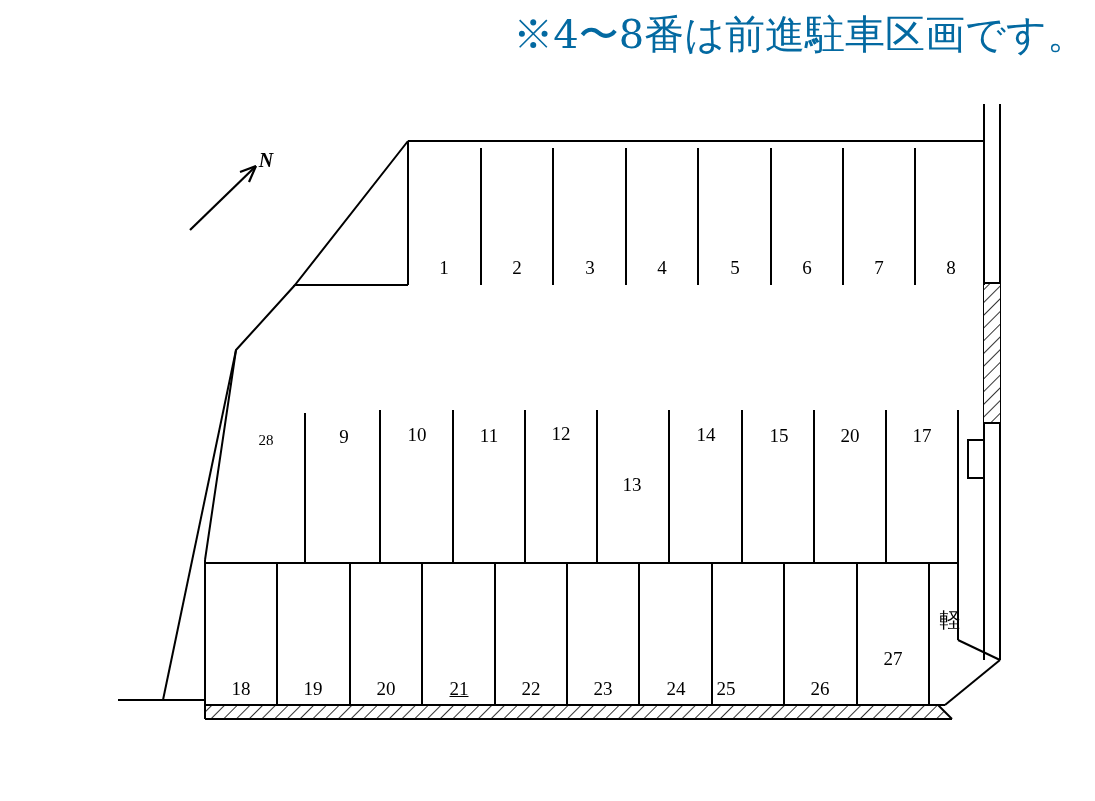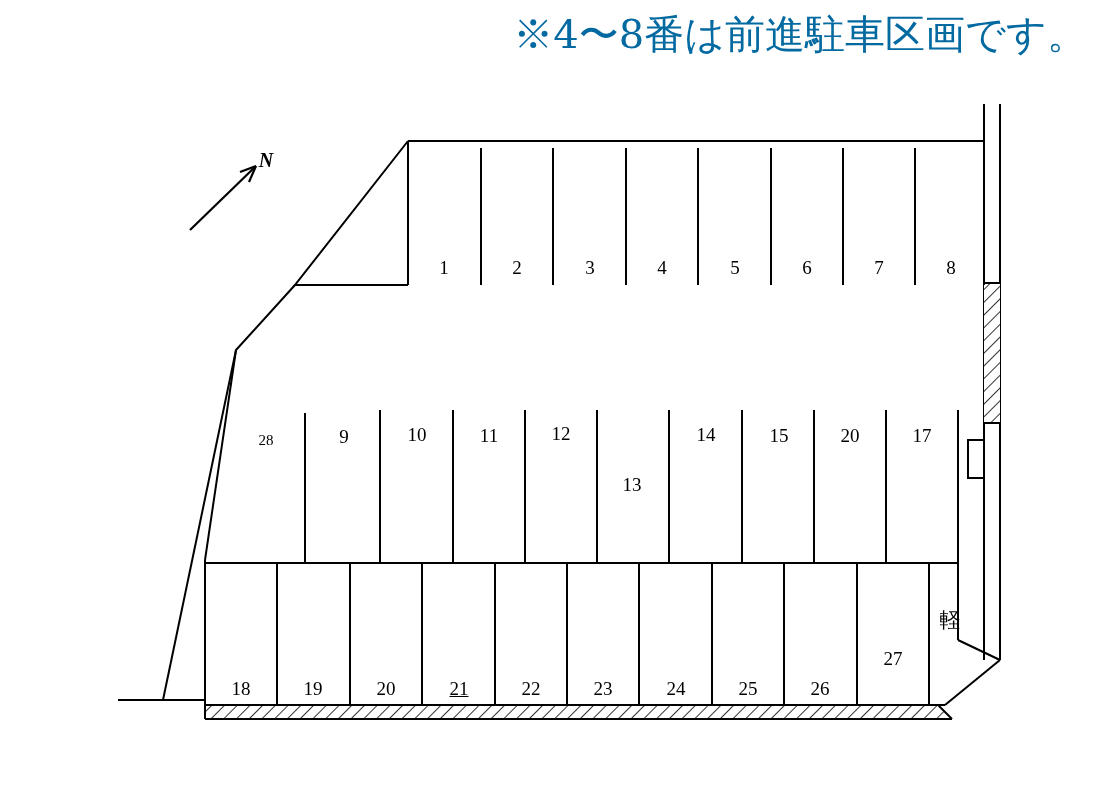--- a/index.html
+++ b/index.html
@@ -181,20 +181,20 @@
   </div>
 
   <div class="row-bot">
     <div class="stall-label" style="left:241px; top:689px;">18</div>
     <div class="stall-label" style="left:313px; top:689px;">19</div>
     <div class="stall-label" style="left:386px; top:689px;">20</div>
     <div class="stall-label" style="left:459px; top:689px;text-decoration:underline;">21</div>
     <div class="stall-label" style="left:531px; top:689px;">22</div>
     <div class="stall-label" style="left:603px; top:689px;">23</div>
     <div class="stall-label" style="left:676px; top:689px;">24</div>
-    <div class="stall-label" style="left:748px; top:689px;">25</div>
+    <div class="stall-label" style="left:726px; top:689px;">25</div>
     <div class="stall-label" style="left:820px; top:689px;">26</div>
     <div class="stall-label" style="left:893px; top:659px;">27</div>
   </div>
 
   <div class="kei-label" style="left:950px; top:620px;">軽</div>
 
 </div>
 
 </body></html>

